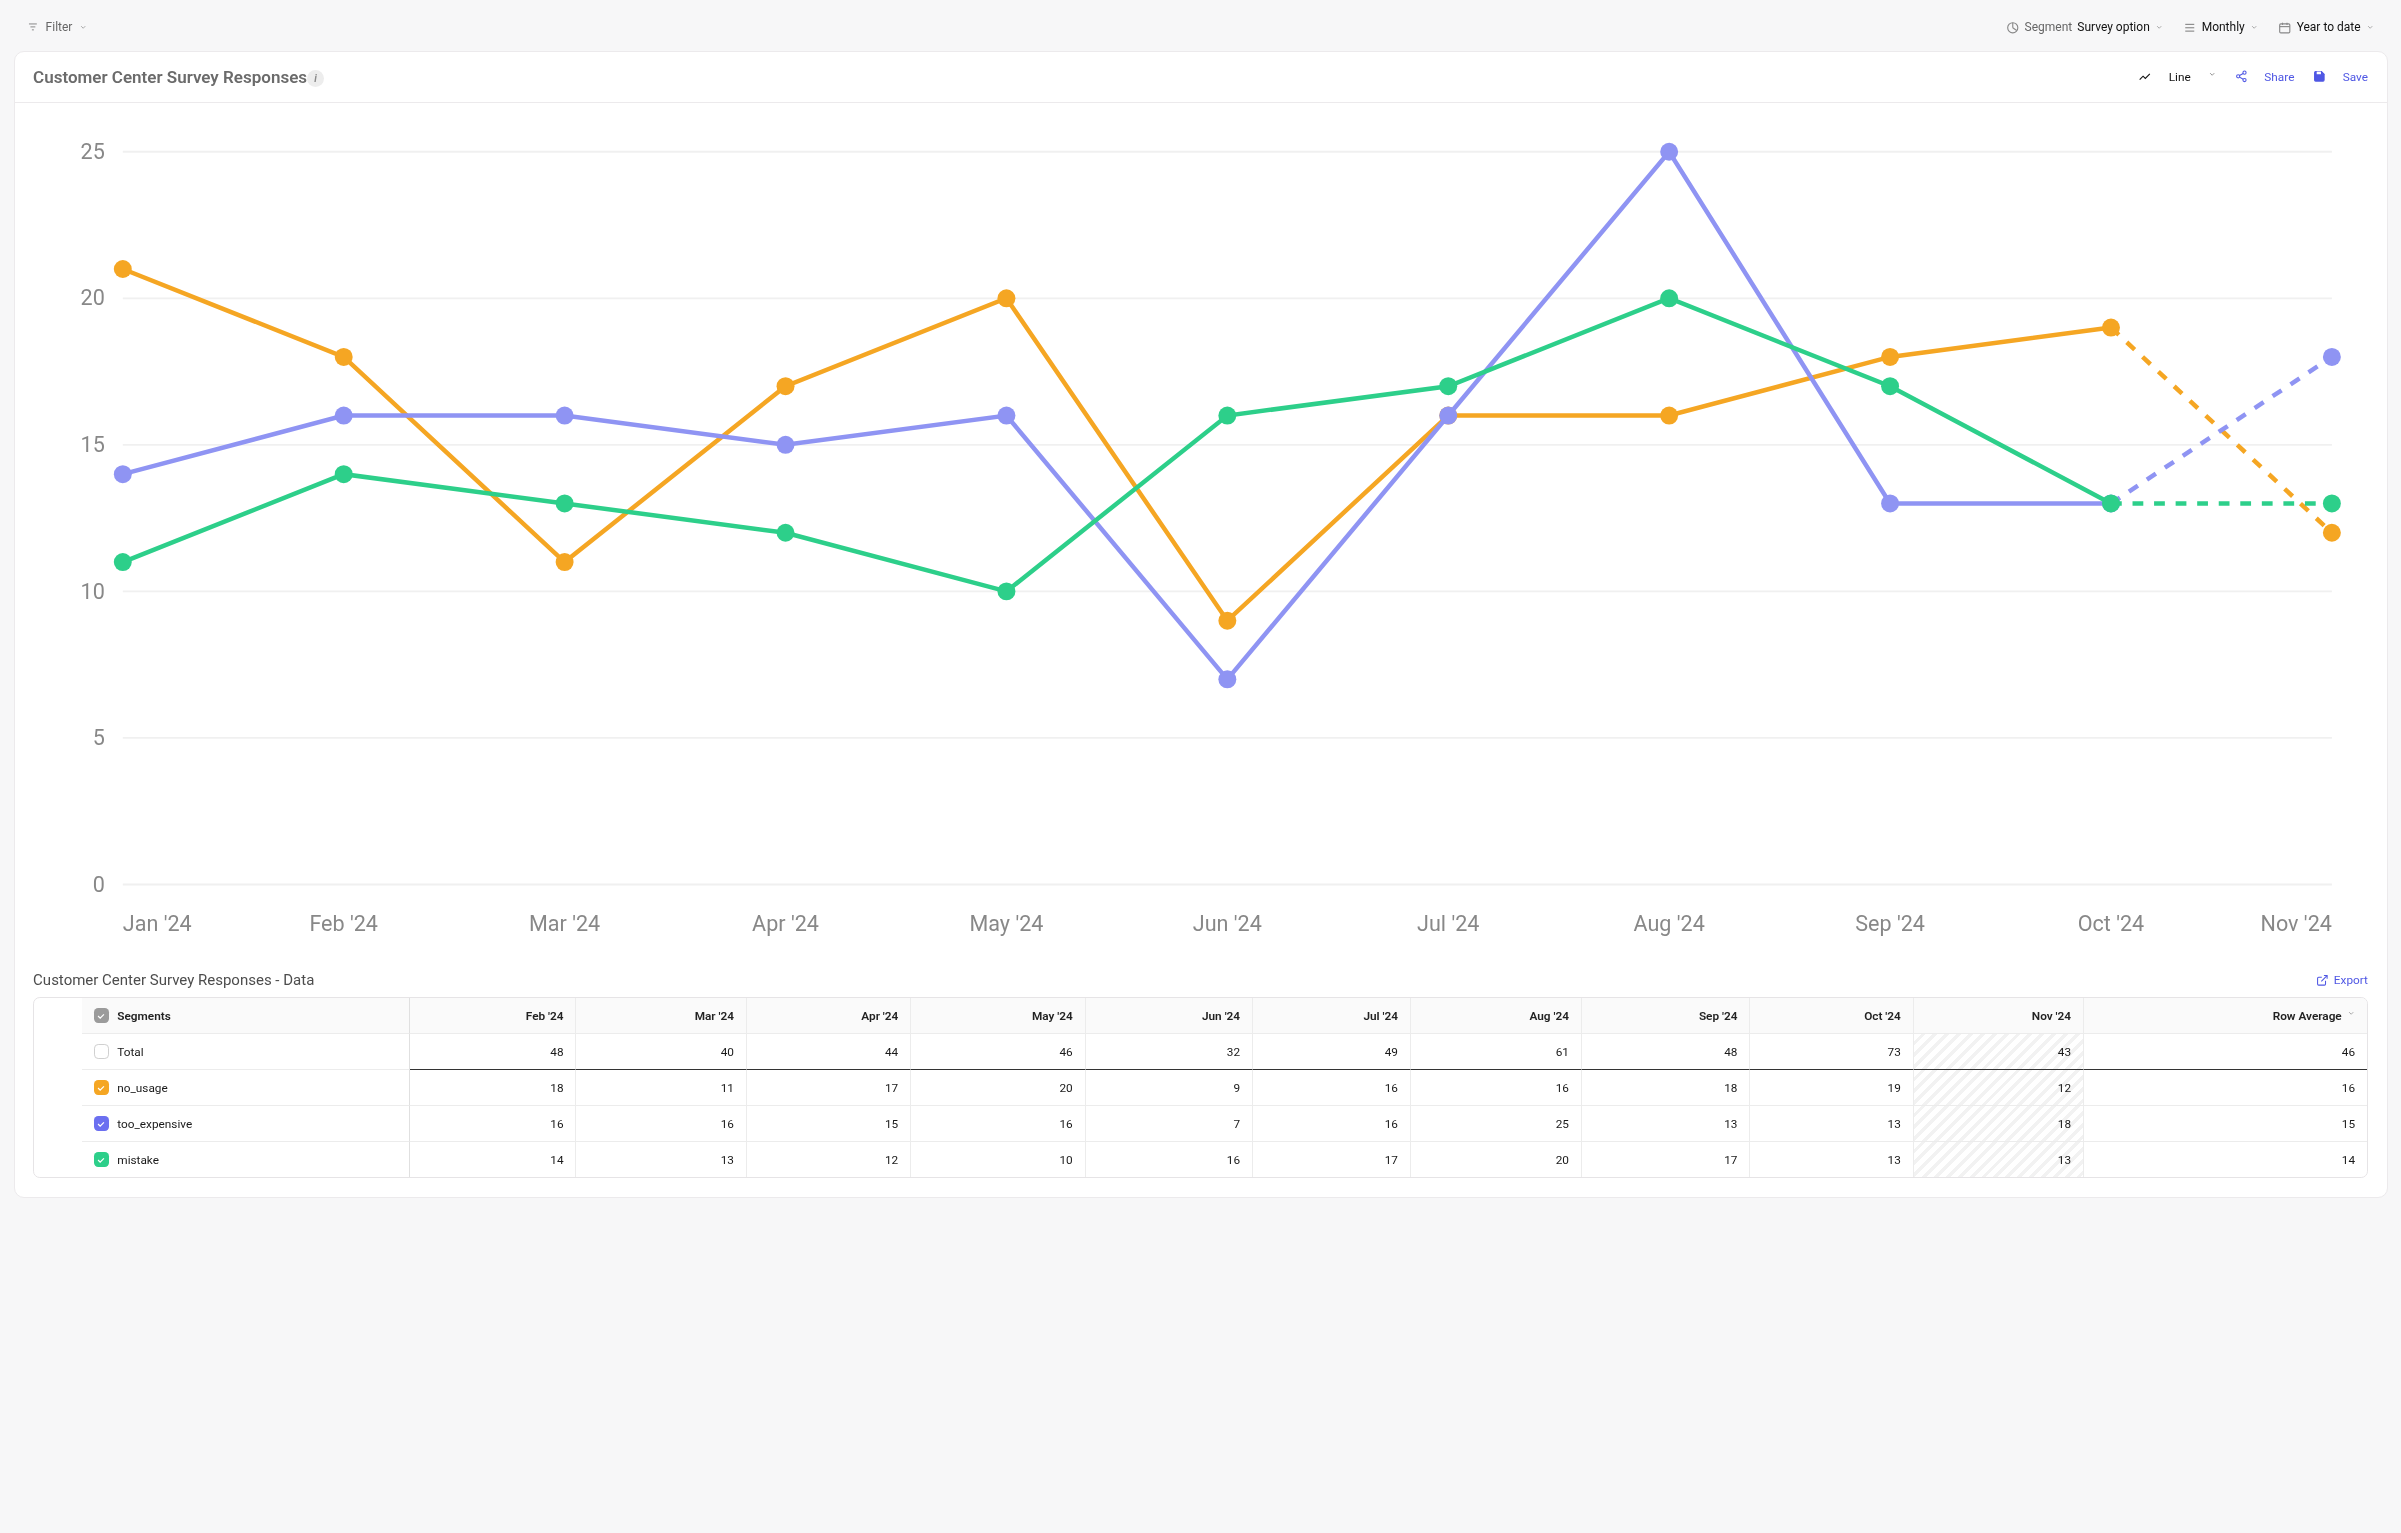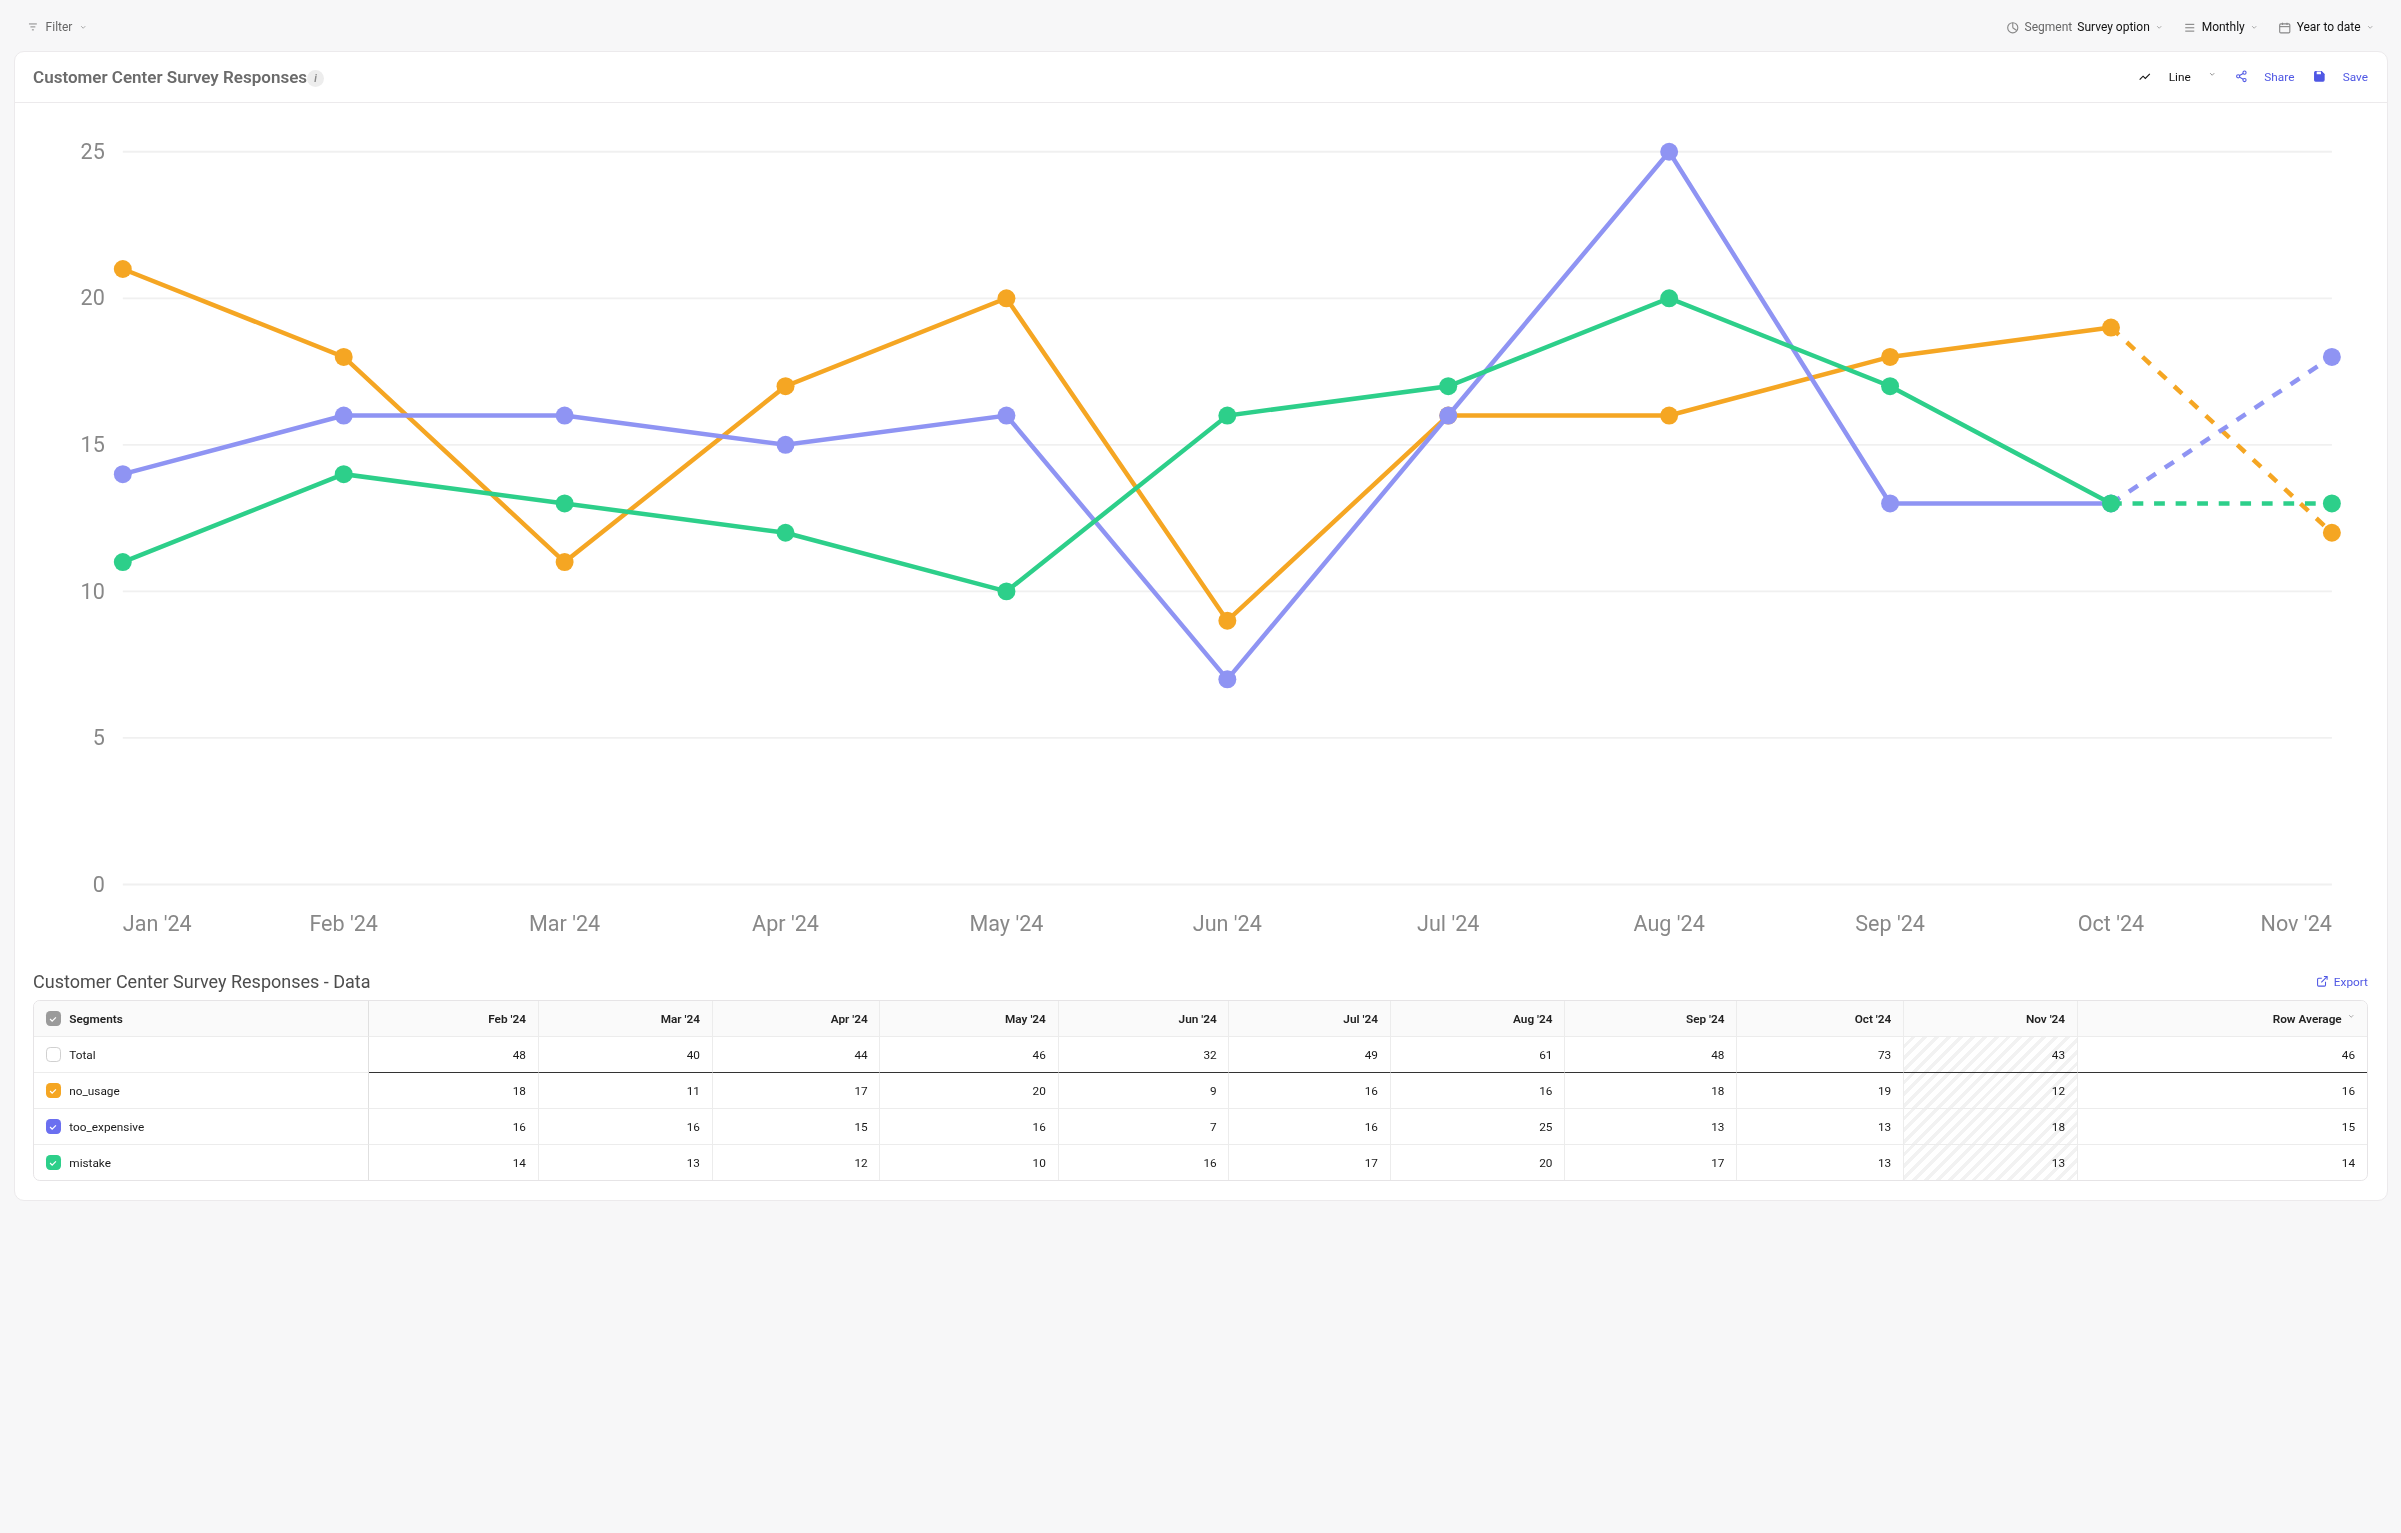--- a/index.html
+++ b/index.html
@@ -63,34 +63,35 @@
 .axis-text { font-size:12px; fill:#888; }
 .series-line { fill:none; stroke-width:2.5; }
 .series-line.dashed { stroke-dasharray:6 6; }
 .dot { stroke:#fff; stroke-width:0; }
 
 
 .data-subhead {
   display:flex; align-items:center;
   padding: 15px 18.6px 8.4px;
 }
-.data-subhead .title { color:#4d4d4d; font-size:18px; }
+.data-subhead .title { color:#4d4d4d; font-size:15px; }
 .data-subhead .spacer { flex:1; }
 .export-link { color:#4f57e4; display:flex; gap:5px; align-items:center; cursor:pointer; }
 
 
 .tbl-wrap { padding: 0 18.6px 18.6px; }
 table.data {
   width:100%;
   border-collapse:separate;
   border-spacing:0;
   border:0.8px solid #e6e4e6;
   border-radius:6.8px;
   overflow:hidden;
   font-size:11.8px;
+  padding-left:48px;
 }
 table.data th, table.data td {
   padding:10px 11.8px;
   border-right:0.8px solid #ececec;
   border-bottom:0.8px solid #ececec;
   text-align:right;
   white-space:nowrap;
 }
 table.data thead th {
   background:#fafafa;

